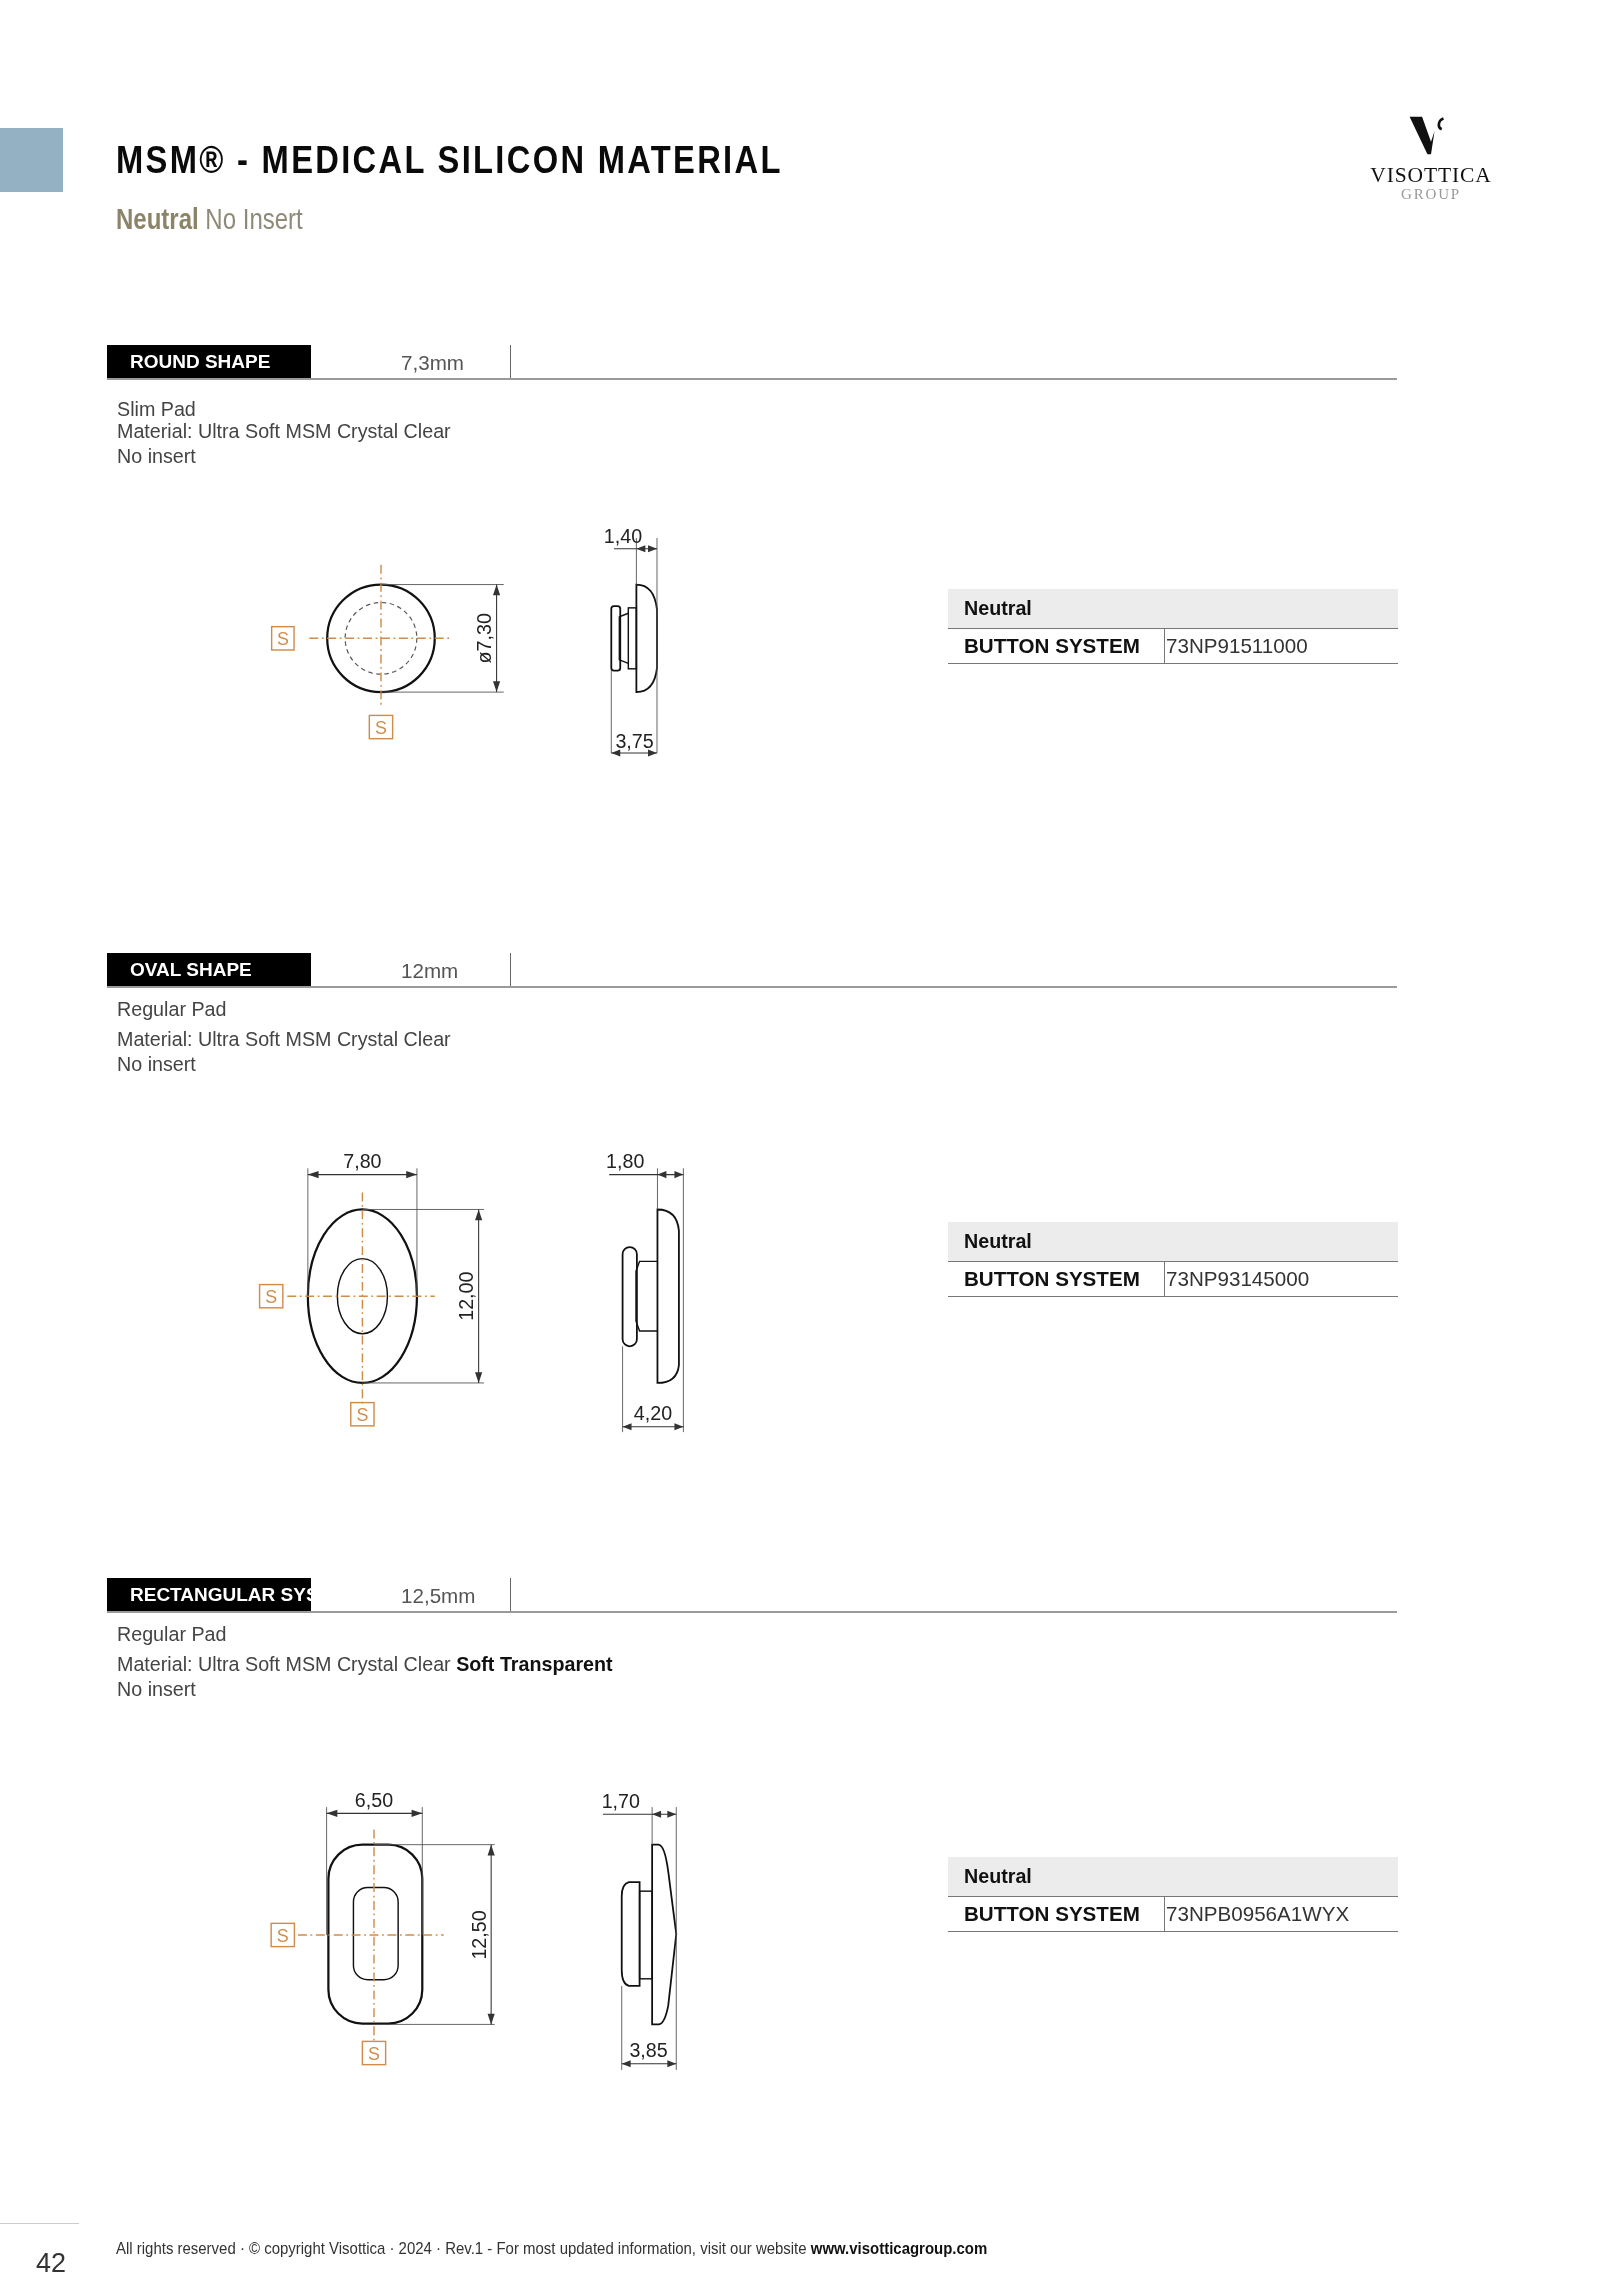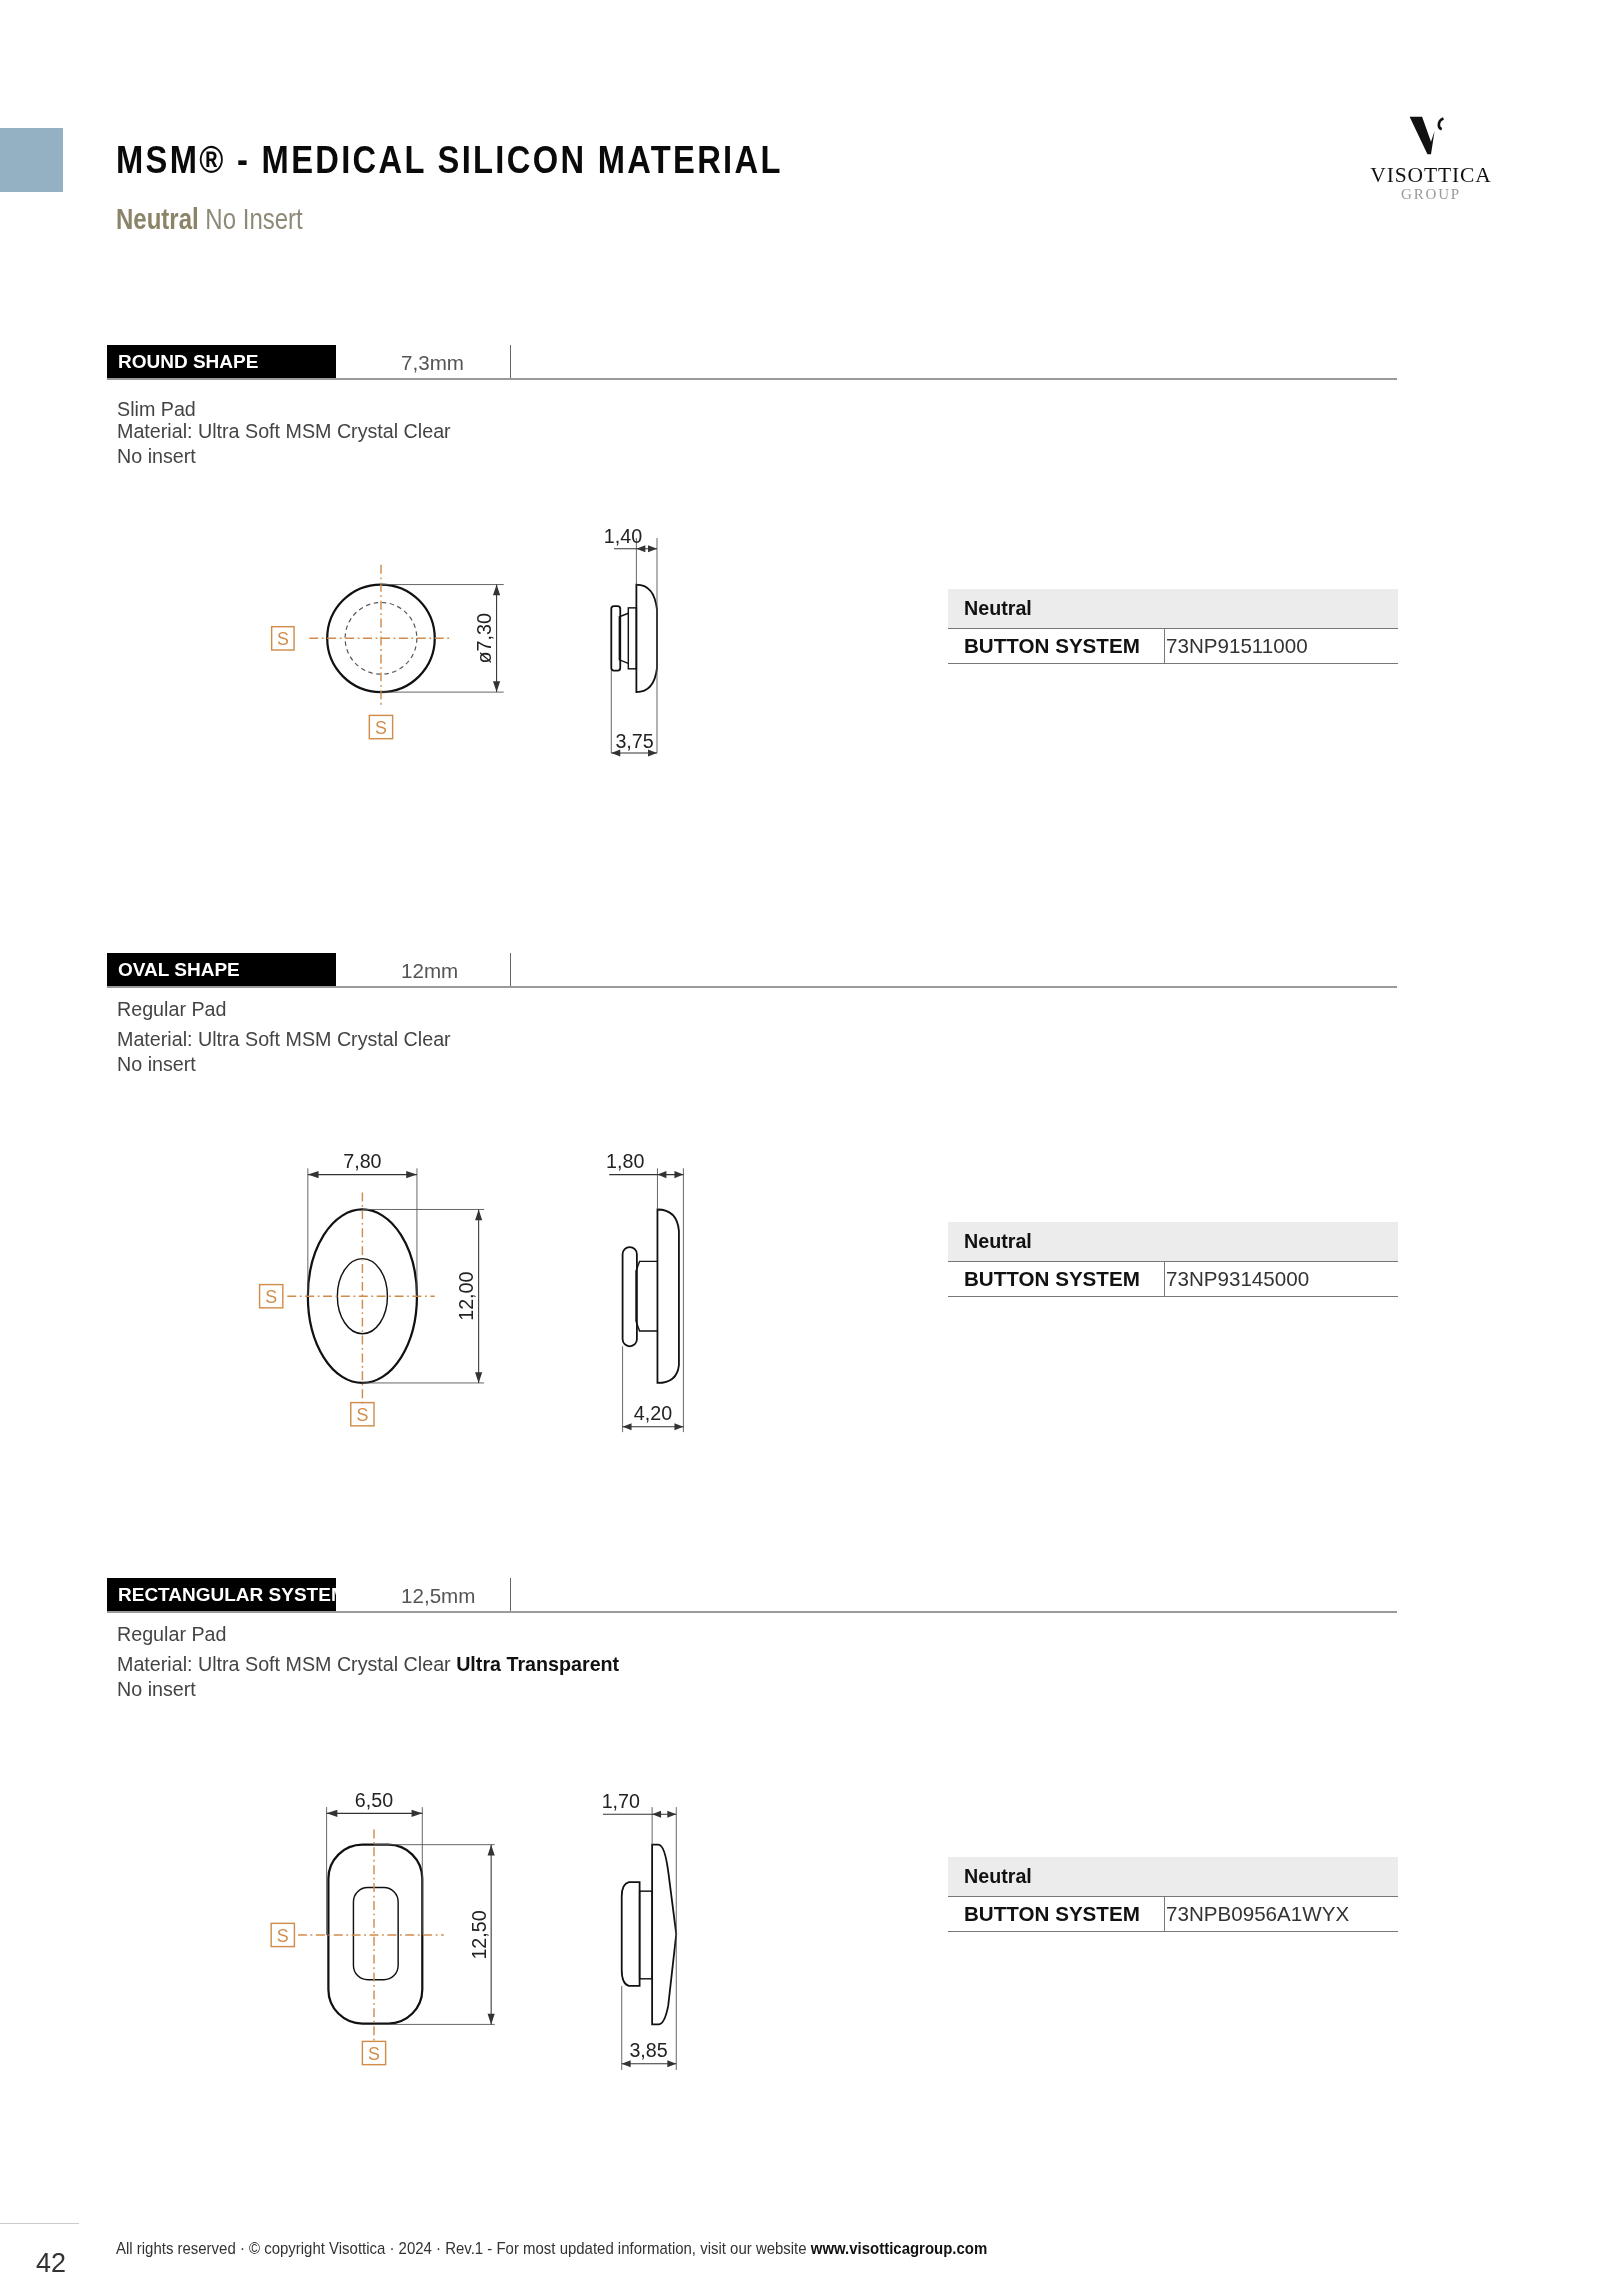--- a/index.html
+++ b/index.html
@@ -14,22 +14,22 @@
   .subtitle b { font-weight:bold; }
   .subtitle span.light { font-weight:normal; color:#8f8a78; }
   .logo { position:absolute; left:1366px; top:115px; width:130px; height:90px; text-align:center; }
   .logo .mark { display:block; margin:0 auto; }
   .logo .brand { display:block; font-family:"Liberation Serif", serif; font-size:21.5px;
                  letter-spacing:0.9px; color:#111; margin-top:7px; }
   .logo .group { display:block; font-family:"Liberation Serif", serif; font-size:15px;
                  letter-spacing:1.8px; color:#999; margin-top:-1.8px; }
 
   .section { position:absolute; left:0; width:1621px; }
-  .sec-bar { position:absolute; left:107px; top:0; width:229px; height:33px; background:#000;
-             color:#fff; font-weight:bold; font-size:19px; line-height:33px; padding-left:11px;
+  .sec-bar { position:absolute; left:107px; top:0; width:204px; height:33px; background:#000;
+             color:#fff; font-weight:bold; font-size:19px; line-height:33px; padding-left:23px;
              box-sizing:border-box; white-space:nowrap; }
   .sec-size { position:absolute; left:401px; top:1.8px; font-size:20.6px; color:#555; line-height:31px; }
   .sec-divider { position:absolute; left:510px; top:0; width:0.9px; height:33px; background:#666; }
   .sec-line { position:absolute; left:107px; top:33px; width:1290px; height:1.8px; background:#9a9a9a; }
   .desc { position:absolute; left:117px; font-size:19.7px; color:#444; line-height:25px; white-space:nowrap; }
   .desc b { color:#111; }
 
   .drawing { position:absolute; }
   .dim { font-family:"Liberation Sans", sans-serif; font-size:22px; fill:#222; }
 
@@ -185,21 +185,21 @@
   </tbody>
     </table>
 </div>
 
 <div class="section" style="top:1578px;">
   <div class="sec-bar">RECTANGULAR SYSTEM</div>
   <div class="sec-size">12,5mm</div>
   <div class="sec-divider"></div>
   <div class="sec-line"></div>
   <div class="desc" style="top:44px;">Regular Pad</div>
-  <div class="desc" style="top:74px;"><span>Material: Ultra Soft MSM Crystal Clear </span><b>Ultra Transparent</b></div>
+  <div class="desc" style="top:74px;"><span>Material: Ultra Soft MSM Crystal Clear </span><b>Soft Transparent</b></div>
   <div class="desc" style="top:99px;">No insert</div>
 
   <svg class="drawing" style="left:251px; top:213px;" width="466" height="313" viewBox="0 0 520 350">
     <rect x="86" y="60" width="105" height="200" rx="38" fill="none" stroke="#111" stroke-width="2.5"></rect>
     <rect x="114" y="108" width="50" height="103" rx="16" fill="none" stroke="#111" stroke-width="1.6"></rect>
     <line x1="52" y1="161" x2="215" y2="161" stroke="#D08C4A" stroke-width="1.6" stroke-dasharray="10,4,2,4"></line>
     <line x1="137" y1="43" x2="137" y2="280" stroke="#D08C4A" stroke-width="1.6" stroke-dasharray="10,4,2,4"></line>
     <g>
       <rect x="22" y="148" width="26" height="26" fill="none" stroke="#D08C4A" stroke-width="1.6"></rect>
       <text x="35" y="169" text-anchor="middle" font-size="20" fill="#D08C4A" font-family="Liberation Sans, sans-serif">S</text>

